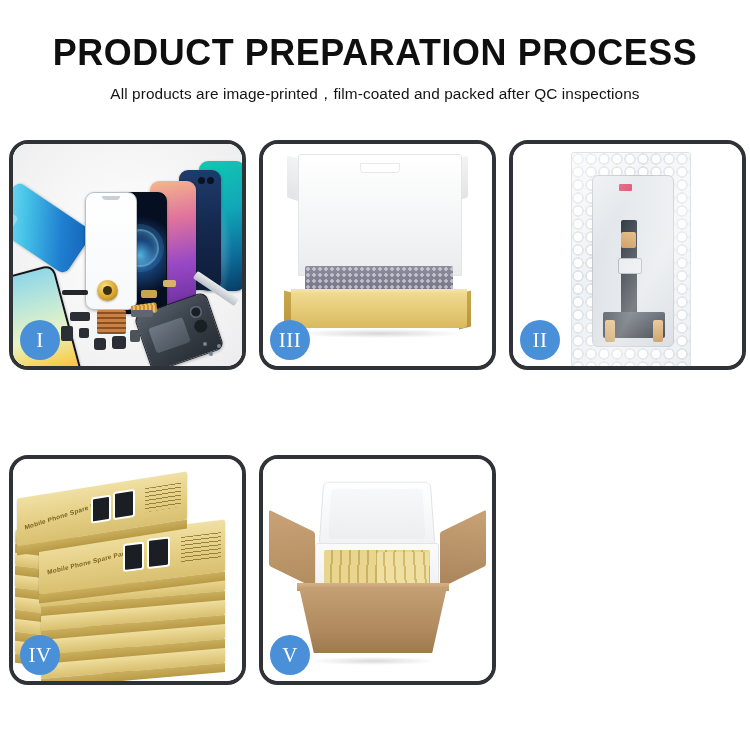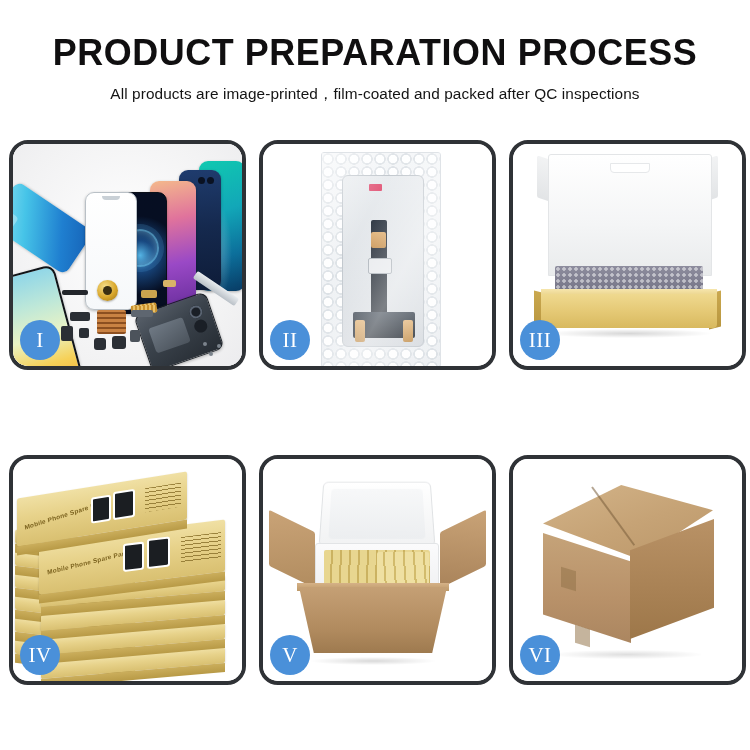--- a/index.html
+++ b/index.html
@@ -488,53 +488,53 @@
       <div class="chip s9"></div>
       <div class="chip s10"></div>
       <div class="chip s11"></div>
       <div class="screw a"></div>
       <div class="screw b"></div>
       <div class="screw c"></div>
     </div>
     <div class="badge">I</div>
   </div>
 
-  <div class="panel p2">
-    <div class="panel-photo">
-      <div class="bag">
-        <div class="lcd">
-          <div class="pink-label"></div>
-          <div class="lcd-flex"></div>
-          <div class="lcd-tape"></div>
-          <div class="lcd-conn"></div>
-          <div class="lcd-bottom"></div>
-          <div class="lcd-tab l"></div>
-          <div class="lcd-tab r"></div>
-        </div>
-        <div class="sheen"></div>
-      </div>
-    </div>
-    <div class="badge">II</div>
-  </div>
-
   <div class="panel p3">
     <div class="panel-photo">
       <div class="lid-flap-l"></div>
       <div class="lid-flap-r"></div>
       <div class="lid-back">
         <div class="lid-notch"></div>
       </div>
       <div class="foam"></div>
       <div class="box-side-l"></div>
       <div class="box-side-r"></div>
       <div class="box-edge-top"></div>
       <div class="box-front"></div>
       <div class="shadow"></div>
     </div>
     <div class="badge">III</div>
+  </div>
+
+  <div class="panel p2">
+    <div class="panel-photo">
+      <div class="bag">
+        <div class="lcd">
+          <div class="pink-label"></div>
+          <div class="lcd-flex"></div>
+          <div class="lcd-tape"></div>
+          <div class="lcd-conn"></div>
+          <div class="lcd-bottom"></div>
+          <div class="lcd-tab l"></div>
+          <div class="lcd-tab r"></div>
+        </div>
+        <div class="sheen"></div>
+      </div>
+    </div>
+    <div class="badge">II</div>
   </div>
 
   <div class="panel p4">
     <div class="panel-photo">
 
       <div class="kbox" style="left:2px;  top:188px; width:120px; height:14px; transform:skewY(7deg);">
           <div class="side"></div>
         </div>
       <div class="kbox" style="left:2px;  top:166px; width:120px; height:14px; transform:skewY(7deg);">
           <div class="side"></div>
@@ -595,26 +595,14 @@
         <div class="inner-boxes"></div>
         <div class="inner-boxes2"></div>
       </div>
       <div class="carton-rim"></div>
       <div class="carton-front"></div>
       <div class="shadow"></div>
     </div>
     <div class="badge">V</div>
   </div>
 
-  <div class="panel p6">
-    <div class="panel-photo">
-      <div class="top"></div>
-      <div class="top-seam"></div>
-      <div class="face-l"></div>
-      <div class="face-r"></div>
-      <div class="tape-a"></div>
-      <div class="tape-b"></div>
-      <div class="shadow"></div>
-    </div>
-    <div class="badge">VI</div>
-  </div>
 
 </div>
 
 </body></html>

